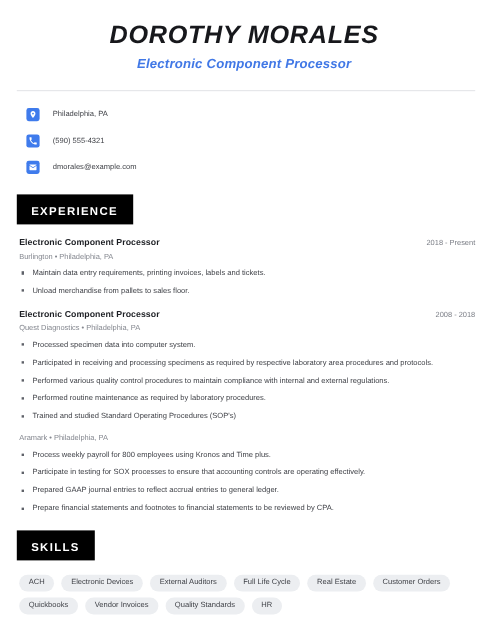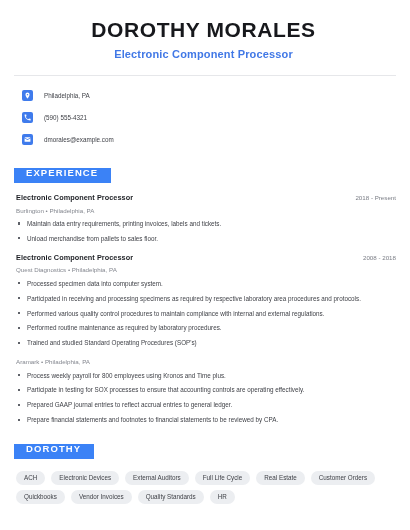--- a/index.html
+++ b/index.html
@@ -21,20 +21,21 @@
     box-sizing: border-box;
     padding: 0;
     position: relative;
     background: #ffffff;
   }
 
   
   .header {
     padding: 18px 23px 0 20px;
     text-align: center;
+    font-style: italic;
   }
   .full-name {
     font-size: 21px;
     font-weight: bold;
     letter-spacing: 0.6px;
     color: #17181c;
     line-height: 1.1;
     margin: 0;
   }
   .job-title {
@@ -81,26 +82,26 @@
     line-height: 1;
     white-space: nowrap;
   }
 
   
   .section {
     margin-top: 14px;
   }
   .section-badge {
     display: inline-block;
-    background: #3b82f6;
+    background: #000000;
     color: #ffffff;
     font-size: 9.5px;
     font-weight: bold;
     letter-spacing: 1.1px;
-    padding: 0 13px 5px 12px;
+    padding: 10px 13px 5px 12px;
     margin-left: 14px;
     line-height: 1;
   }
 
   
   .exp-list {
     margin: 0;
     padding: 0;
     list-style: none;
   }
@@ -251,21 +252,21 @@
           <li class="bullet">Participate in testing for SOX processes to ensure that accounting controls are operating effectively.</li>
           <li class="bullet">Prepared GAAP journal entries to reflect accrual entries to general ledger.</li>
           <li class="bullet">Prepare financial statements and footnotes to financial statements to be reviewed by CPA.</li>
         </ul>
       </li>
 
     </ul>
   </div>
 
   <div class="section">
-    <div class="section-badge">DOROTHY</div>
+    <div class="section-badge">SKILLS</div>
     <div class="skills-wrap">
       <span class="skill-chip">ACH</span>
       <span class="skill-chip">Electronic Devices</span>
       <span class="skill-chip">External Auditors</span>
       <span class="skill-chip">Full Life Cycle</span>
       <span class="skill-chip">Real Estate</span>
       <span class="skill-chip">Customer Orders</span>
       <span class="skill-chip">Quickbooks</span>
       <span class="skill-chip">Vendor Invoices</span>
       <span class="skill-chip">Quality Standards</span>

